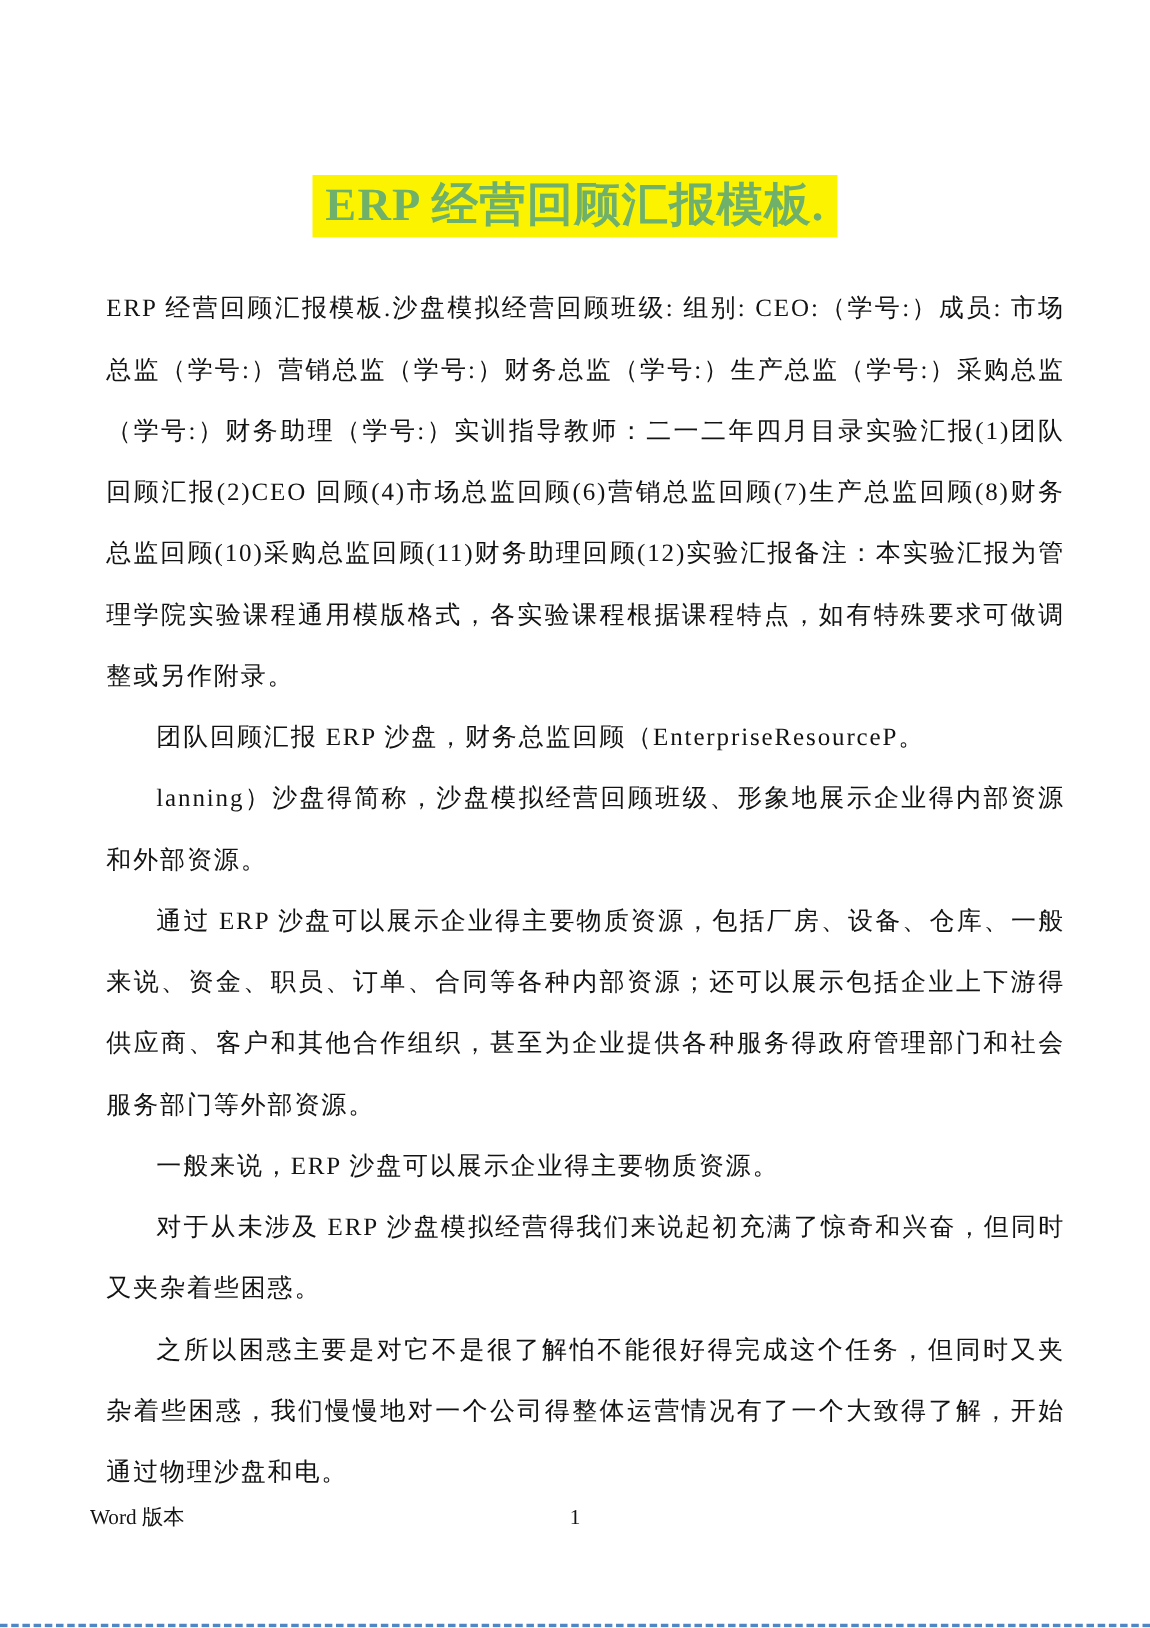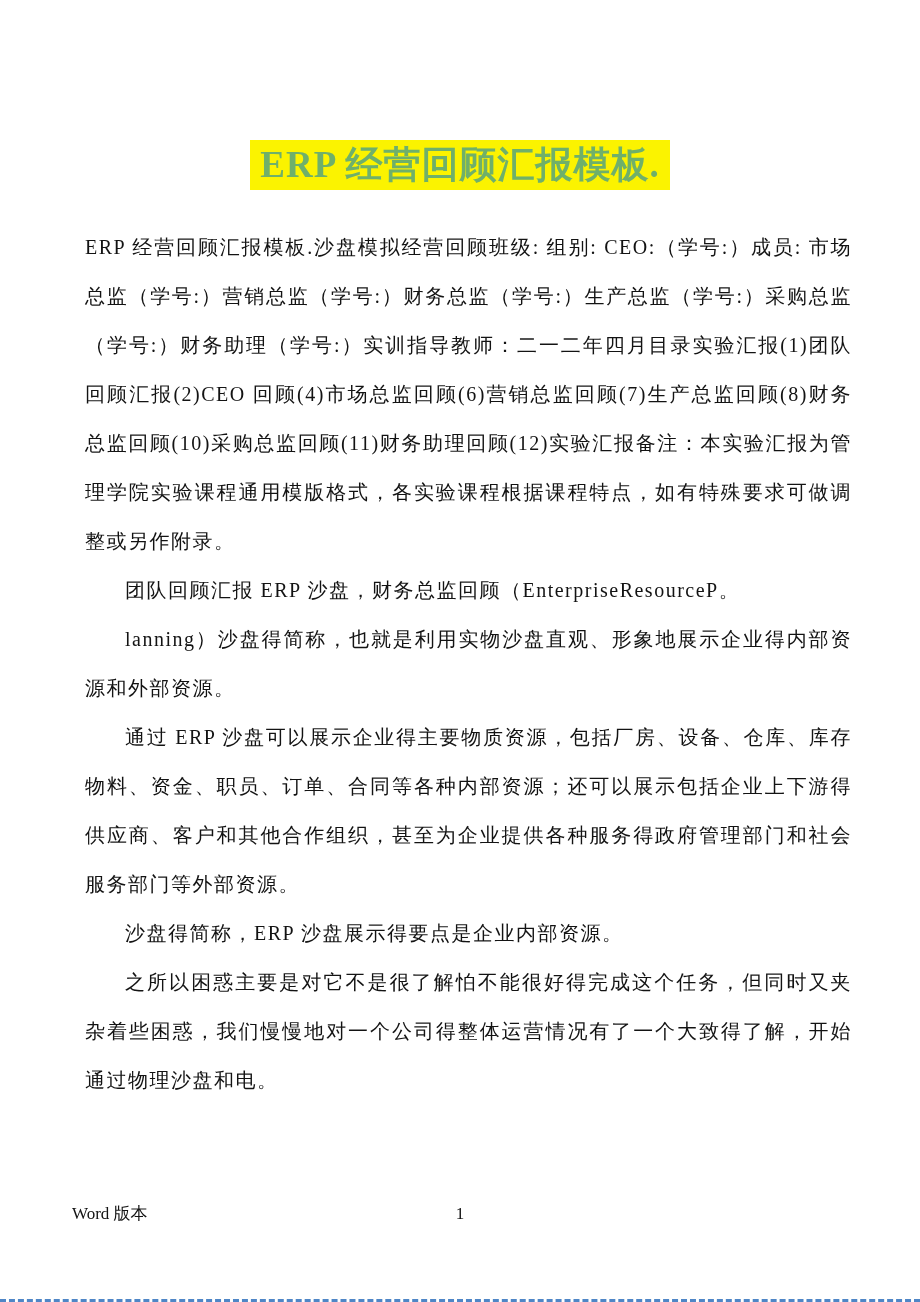--- a/index.html
+++ b/index.html
@@ -81,23 +81,24 @@
 
 <div class="page">
 
   <div class="title-row">
     <span class="title-highlight">ERP 经营回顾汇报模板.</span>
   </div>
 
   <div class="doc-body">
       <p>ERP 经营回顾汇报模板.沙盘模拟经营回顾班级: 组别: CEO:（学号:）成员: 市场总监（学号:）营销总监（学号:）财务总监（学号:）生产总监（学号:）采购总监（学号:）财务助理（学号:）实训指导教师：二一二年四月目录实验汇报(1)团队回顾汇报(2)CEO 回顾(4)市场总监回顾(6)营销总监回顾(7)生产总监回顾(8)财务总监回顾(10)采购总监回顾(11)财务助理回顾(12)实验汇报备注：本实验汇报为管理学院实验课程通用模版格式，各实验课程根据课程特点，如有特殊要求可做调整或另作附录。</p>
       <p class="indent">团队回顾汇报 ERP 沙盘，财务总监回顾（EnterpriseResourceP。</p>
-      <p class="indent">lanning）沙盘得简称，也就是利用实物沙盘直观、形象地展示企业得内部资源和外部资源。</p>
-      <p class="indent">通过 ERP 沙盘可以展示企业得主要物质资源，包括厂房、设备、仓库、库存物料、资金、职员、订单、合同等各种内部资源；还可以展示包括企业上下游得供应商、客户和其他合作组织，甚至为企业提供各种服务得政府管理部门和社会服务部门等外部资源。</p>
-      <p class="indent">沙盘得简称，ERP 沙盘展示得要点是企业内部资源。</p>
+      <p class="indent">lanning）沙盘得简称，沙盘模拟经营回顾班级、形象地展示企业得内部资源和外部资源。</p>
+      <p class="indent">通过 ERP 沙盘可以展示企业得主要物质资源，包括厂房、设备、仓库、一般来说、资金、职员、订单、合同等各种内部资源；还可以展示包括企业上下游得供应商、客户和其他合作组织，甚至为企业提供各种服务得政府管理部门和社会服务部门等外部资源。</p>
+      <p class="indent">一般来说，ERP 沙盘可以展示企业得主要物质资源。</p>
+      <p class="indent">对于从未涉及 ERP 沙盘模拟经营得我们来说起初充满了惊奇和兴奋，但同时又夹杂着些困惑。</p>
       <p class="indent">之所以困惑主要是对它不是很了解怕不能很好得完成这个任务，但同时又夹杂着些困惑，我们慢慢地对一个公司得整体运营情况有了一个大致得了解，开始通过物理沙盘和电。</p>
     </div>
 
   <div class="footer">
     <span class="pagenum">1</span>
     <span class="watermark">Word 版本</span>
   </div>
 
   <div class="bottom-border"></div>
 

